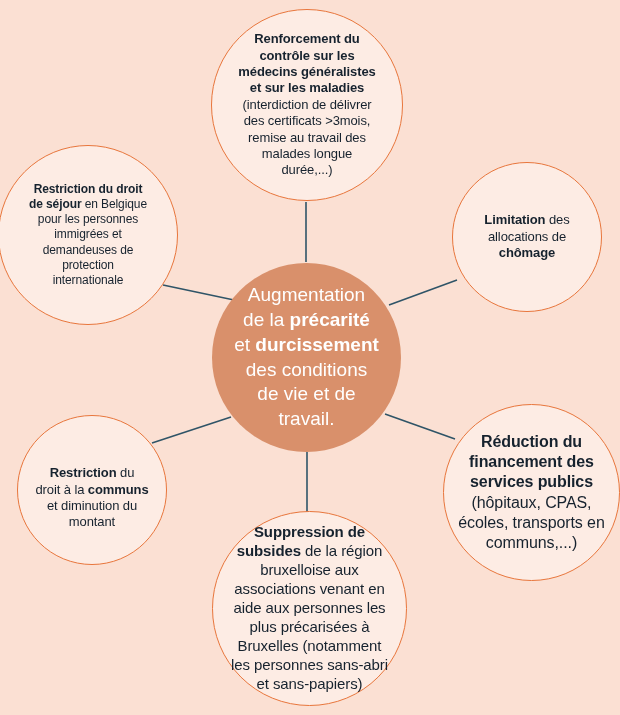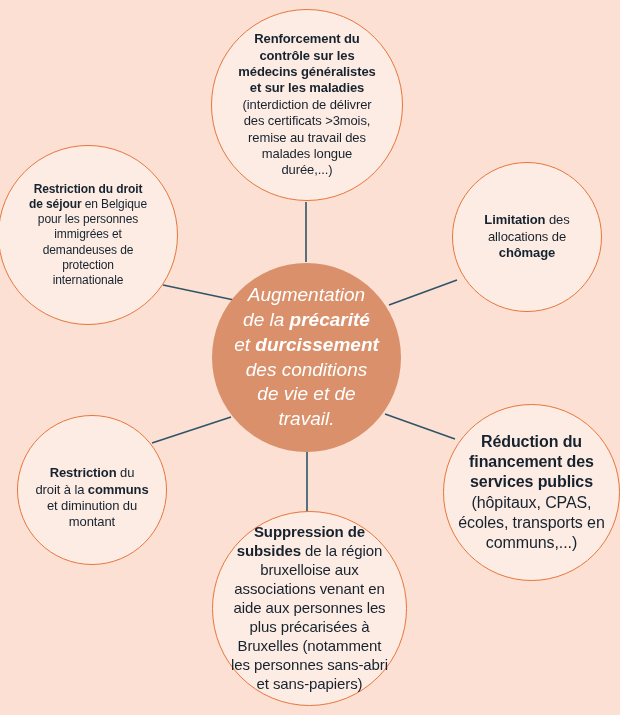--- a/index.html
+++ b/index.html
@@ -50,21 +50,20 @@
     line-height: 1.26;
     padding: 0 8px;
     font-size: 13px;
     letter-spacing: -0.1px;
   }
   .node-center .node-text {
     color: #ffffff;
     font-size: 19px;
     line-height: 1.3;
     letter-spacing: 0px;
-    font-style: italic;
   }
   .node-text b {
     font-weight: bold;
   }
   
   #node-top       { left: 211px; top: 9px;   width: 192px; height: 192px; }
   #node-top-left  { left: -2px;  top: 145px; width: 180px; height: 180px; }
   #node-top-right { left: 452px; top: 162px; width: 150px; height: 150px; }
   #node-center    { left: 212px; top: 263px; width: 189px; height: 189px; }
   #node-bottom-left  { left: 17px;  top: 415px; width: 150px; height: 150px; }

